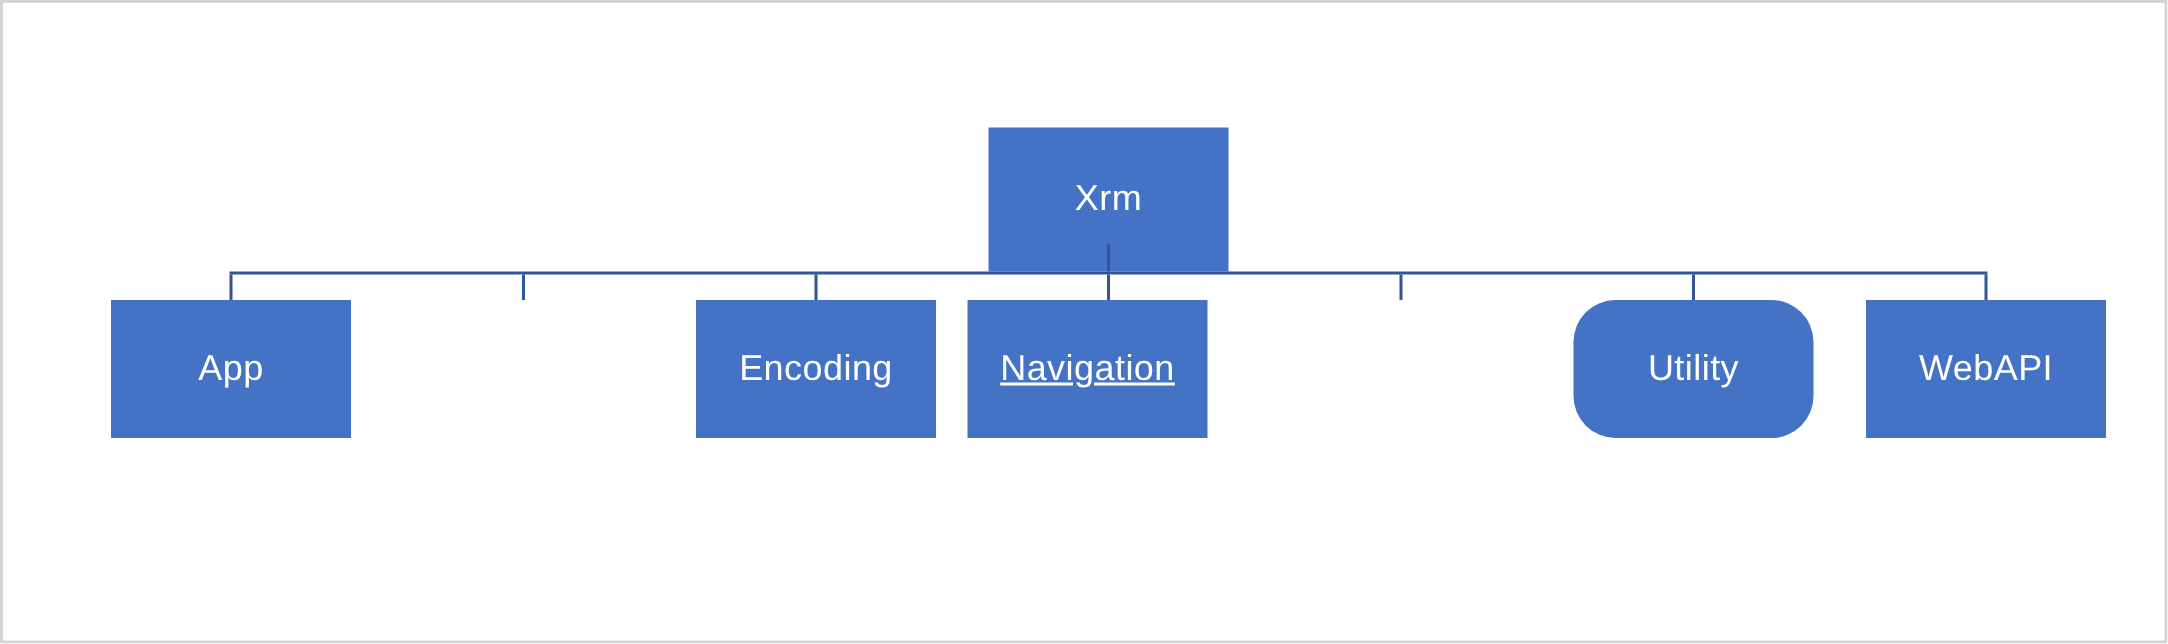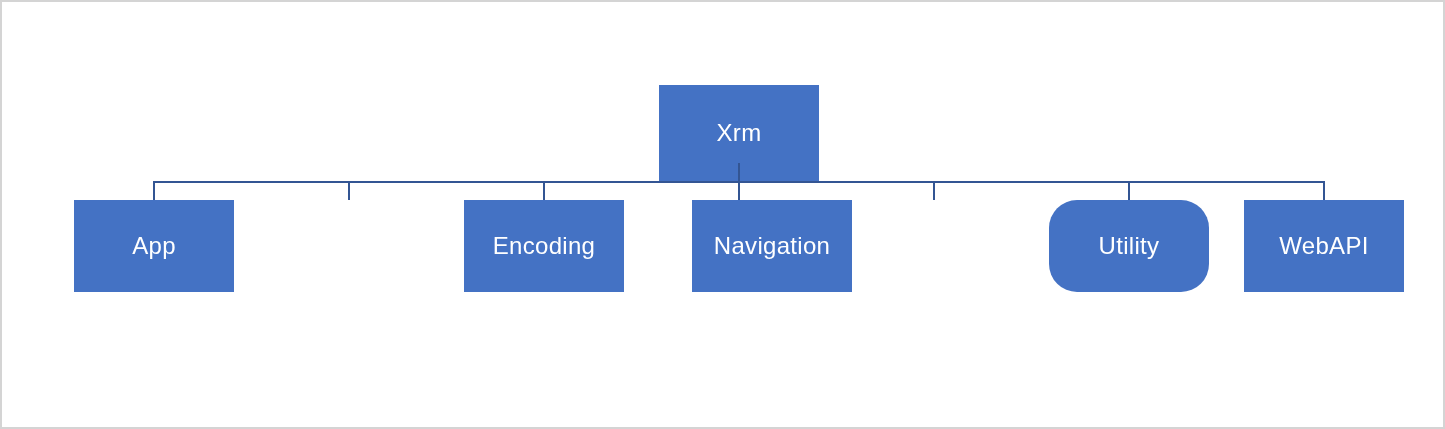--- a/index.html
+++ b/index.html
@@ -30,21 +30,21 @@
     letter-spacing: 0.3px;
     text-align: center;
     line-height: 1;
   }
   .node-root { left: 657px; top: 83px; height: 96px; text-align: center; }
 
   .node-child { top: 198px; }
   .c0 { left: 72px; }
   .c1 { left: 267px; }
   .c2 { left: 462px; }
-  .c3 { left: 690px; }
+  .c3 { left: 643px; text-decoration: underline; }
   .c4 { left: 852px; }
   .c5 { left: 1047px; border-radius: 28px; }
   .c6 { left: 1242px; justify-content: center; }
 
   .connector {
     position: absolute;
     background: var(--connector, #335593);
   }
   .stub-parent { left: 736px; top: 161px; width: 2px; height: 18px; }
   .hline       { left: 151px; top: 179px; width: 1172px; height: 2px; }

